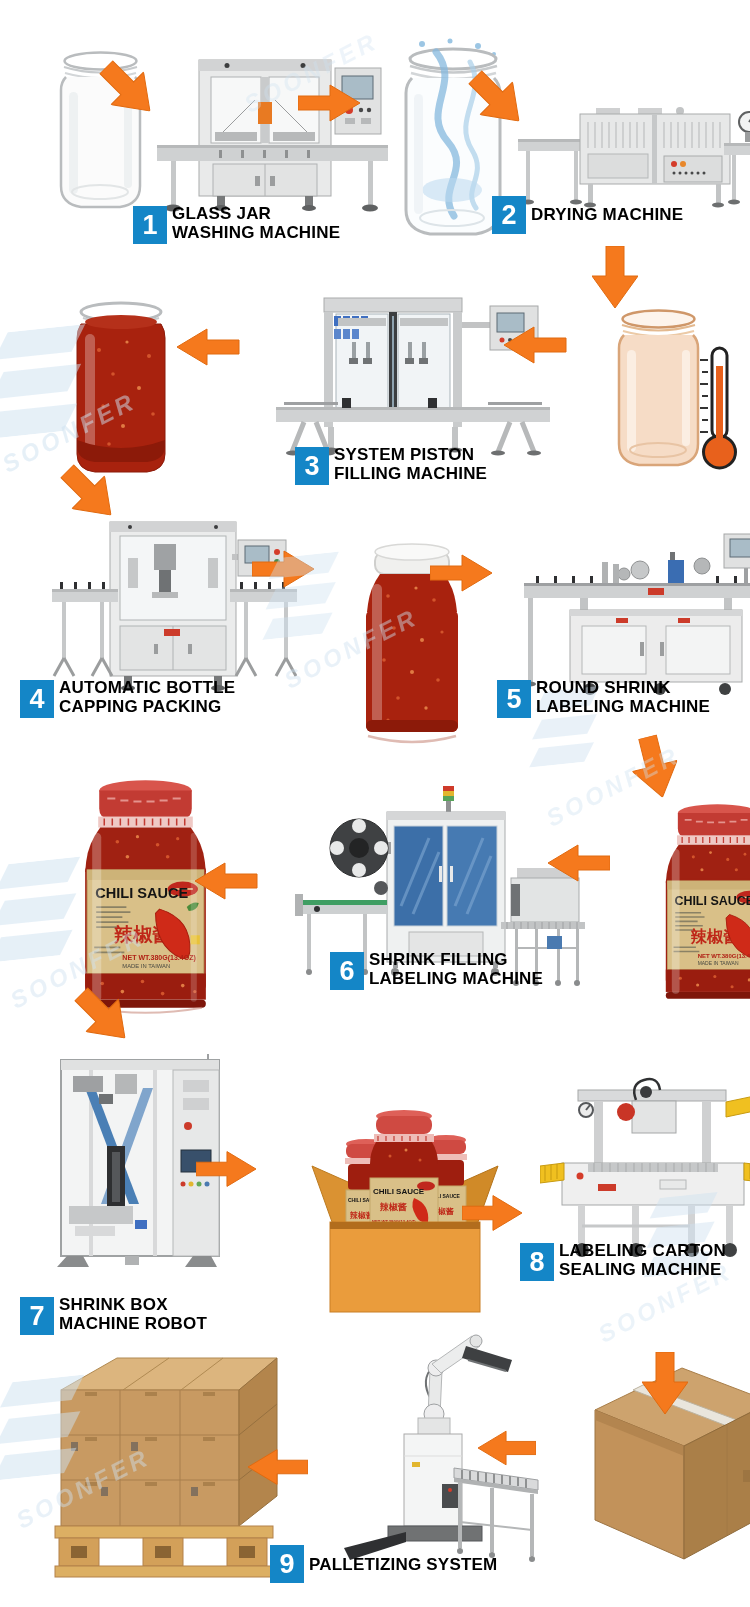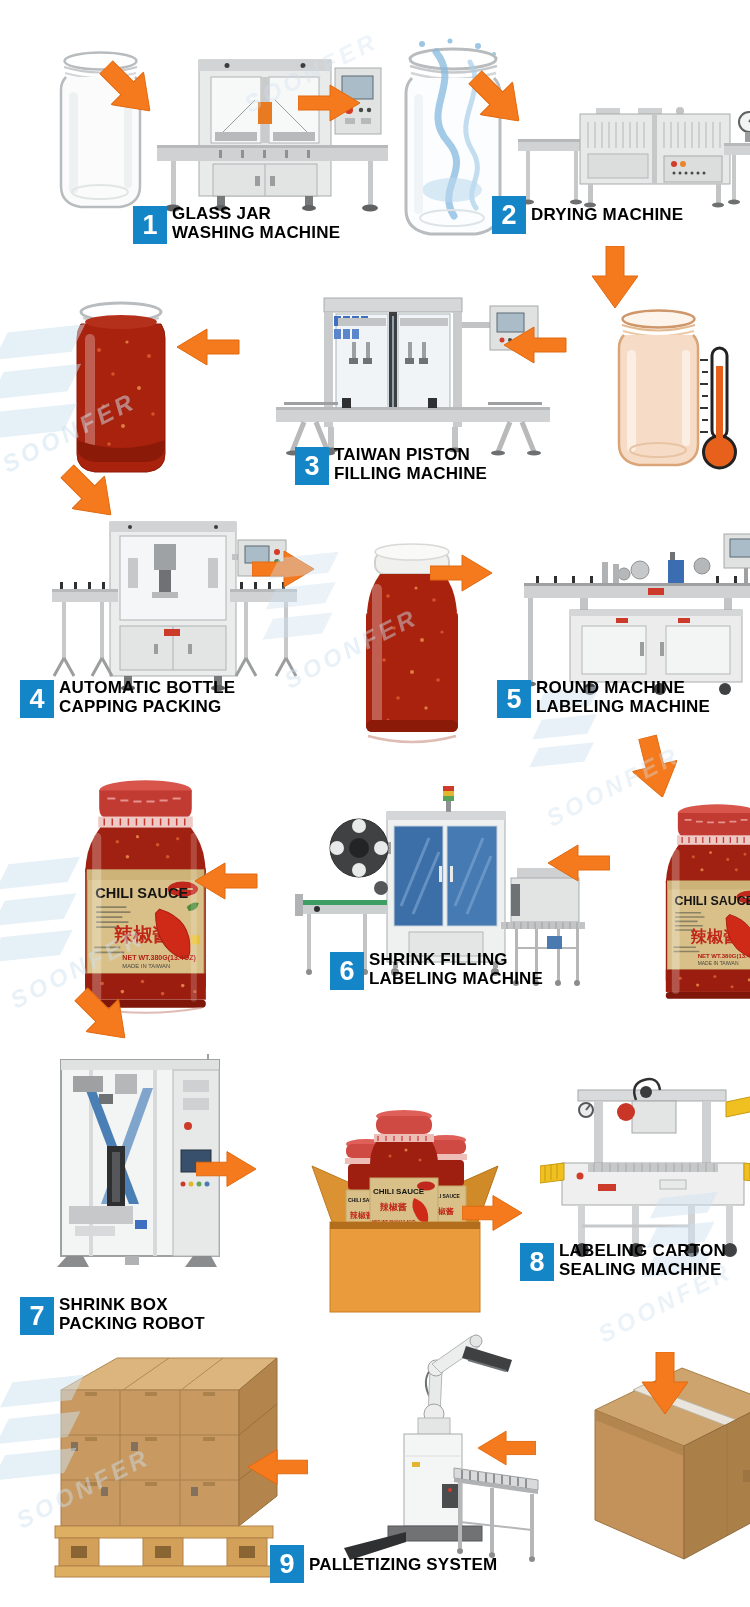--- a/index.html
+++ b/index.html
@@ -350,21 +350,21 @@
     <svg viewBox="0 0 46 132">
       <path d="M4 16h8M6 28h6M4 40h8M6 52h6M4 64h8M6 76h6M4 88h8" stroke="#333333" stroke-width="2"></path>
       <rect x="16" y="4" width="15" height="90" rx="7.5" fill="#ffffff" stroke="#222222" stroke-width="3"></rect>
       <circle cx="23.5" cy="108" r="16" fill="#e8611c" stroke="#222222" stroke-width="3"></circle>
       <rect x="20" y="22" width="7" height="80" fill="#e8611c"></rect>
     </svg>
   </figure>
 
   <div class="badge" style="left:295px;top:447px">3</div>
   <div class="step-text" style="left:334px;top:445px">
-    <span>TAIWAN PISTON</span>
+    <span>SYSTEM PISTON</span>
     <span>FILLING MACHINE</span>
   </div>
 
   <div class="arrow diag" style="left:66px;top:462px;width:46px;height:62px">
     <svg viewBox="0 0 46 62">
         <polygon points="14,0 32,0 32,30 46,30 23,62 0,30 14,30"></polygon>
       </svg>
   </div>
 
   <figure class="item" style="left:12px;top:502px;width:245px;height:178px">
@@ -497,21 +497,21 @@
   </figure>
 
   <div class="badge" style="left:20px;top:680px">4</div>
   <div class="step-text" style="left:59px;top:678px">
     <span>AUTOMATIC BOTTLE</span>
     <span>CAPPING PACKING</span>
   </div>
 
   <div class="badge" style="left:497px;top:680px">5</div>
   <div class="step-text" style="left:536px;top:678px">
-    <span>ROUND MACHINE</span>
+    <span>ROUND SHRINK</span>
     <span>LABELING MACHINE</span>
   </div>
 
   <div class="arrow tilt" style="left:632px;top:736px;width:46px;height:62px">
     <svg viewBox="0 0 46 62">
         <polygon points="14,0 32,0 32,30 46,30 23,62 0,30 14,30"></polygon>
       </svg>
   </div>
 
   <figure class="item" style="left:22px;top:750px;width:166px;height:250px">
@@ -790,21 +790,21 @@
       <circle cx="42" cy="174" r="7" fill="#3f4142"></circle>
         <circle cx="96" cy="174" r="7" fill="#3f4142"></circle>
         <circle cx="152" cy="174" r="7" fill="#3f4142"></circle>
         <circle cx="190" cy="174" r="7" fill="#3f4142"></circle>
     </svg>
   </figure>
 
   <div class="badge" style="left:20px;top:1297px">7</div>
   <div class="step-text" style="left:59px;top:1295px">
     <span>SHRINK BOX</span>
-    <span>PACKING ROBOT</span>
+    <span>MACHINE ROBOT</span>
   </div>
 
   <div class="badge" style="left:520px;top:1243px">8</div>
   <div class="step-text" style="left:559px;top:1241px">
     <span>LABELING CARTON</span>
     <span>SEALING MACHINE</span>
   </div>
 
   <div class="arrow" style="left:642px;top:1352px;width:46px;height:62px">
     <svg viewBox="0 0 46 62">

